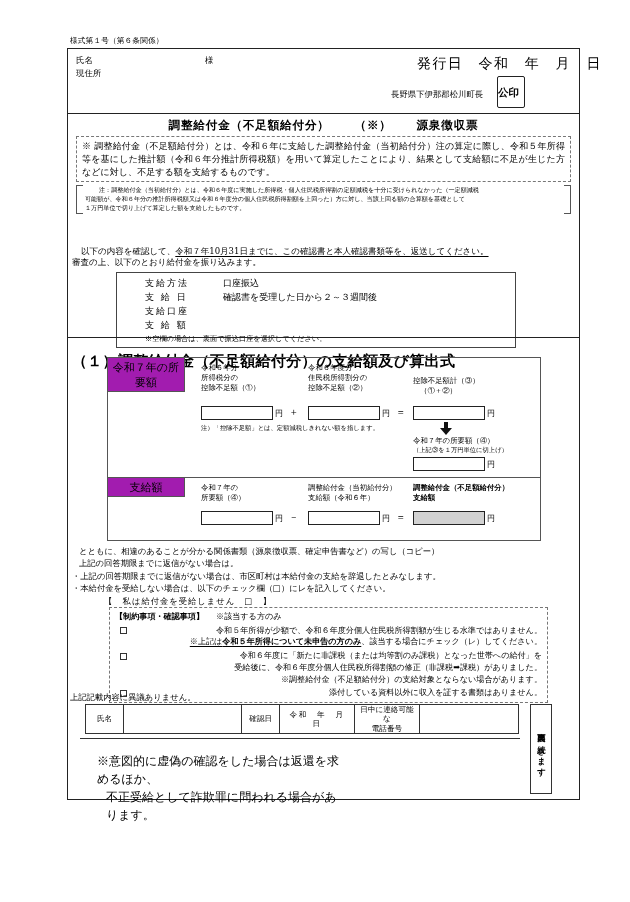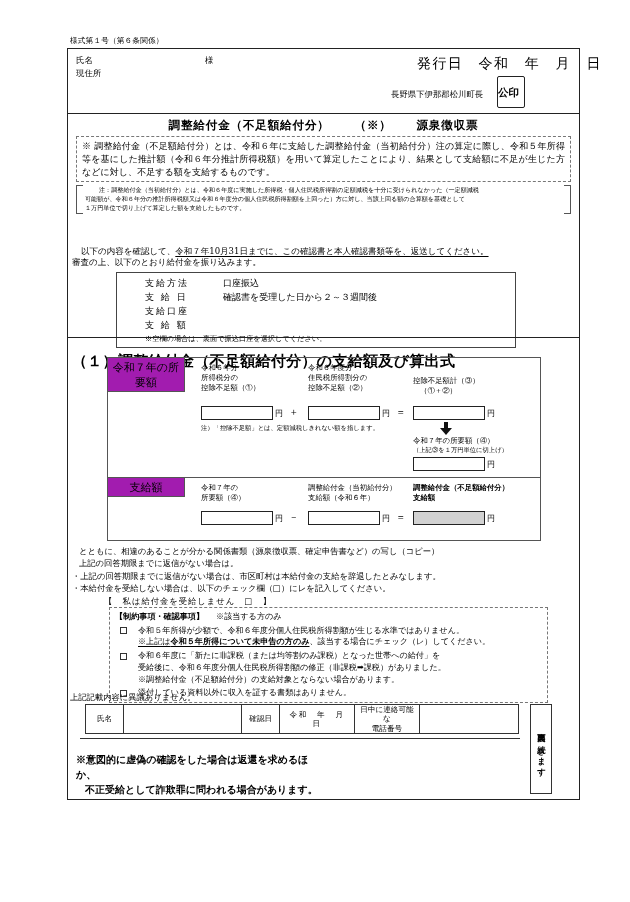--- a/index.html
+++ b/index.html
@@ -287,21 +287,21 @@
     display: flex;
     margin-top: 2px;
   }
   .cb-sq {
     flex: 0 0 auto;
     width: 7px; height: 7px;
     border: 1px solid #333;
     margin: 2.5px 11px 0 5px;
     box-sizing: border-box;
   }
-  .cb-txt { flex: 1 1 auto; }
+  .cb-txt { flex: 1 1 auto; text-align: right; }
   .b { font-weight: bold; }
   
   .agree-line {
     position: absolute;
     left: 62px; top: 692px;
     font-size: 8.3px;
   }
   
   .sig-table {
     position: absolute;
@@ -327,24 +327,24 @@
   .low-divider {
     position: absolute;
     left: 72px; top: 738px;
     width: 440px;
     height: 0;
     border-top: 1px solid #333;
   }
   
   .warn {
     position: absolute;
-    left: 68px; top: 752px;
+    left: 89px; top: 752px;
     width: 245px;
-    font-size: 10px;
-    font-weight: bold;
+    font-size: 12px;
+    font-weight: normal;
     line-height: 1.5;
   }
   .warn .w2 { padding-left: 9px; display: block; }
   
   .office-box {
     position: absolute;
     left: 300px; top: 745px;
     width: 212px;
     height: 49px;
     box-sizing: border-box;

